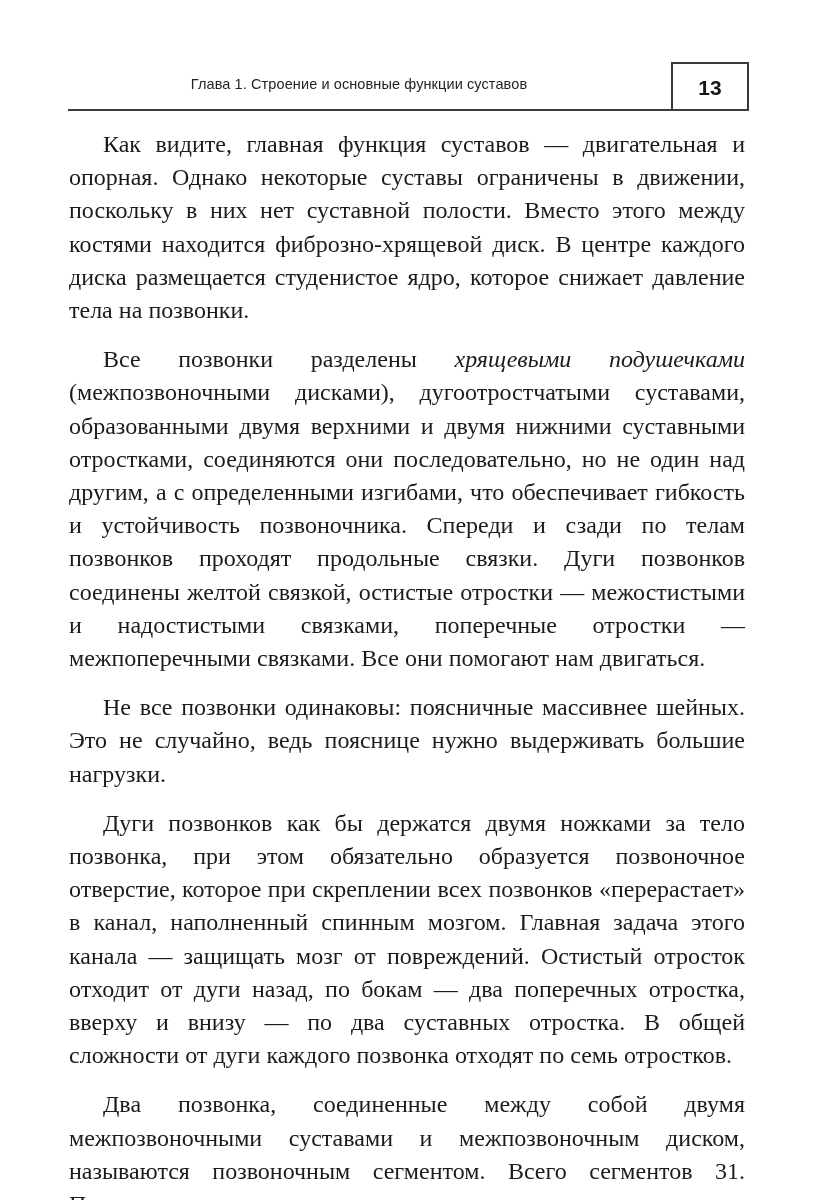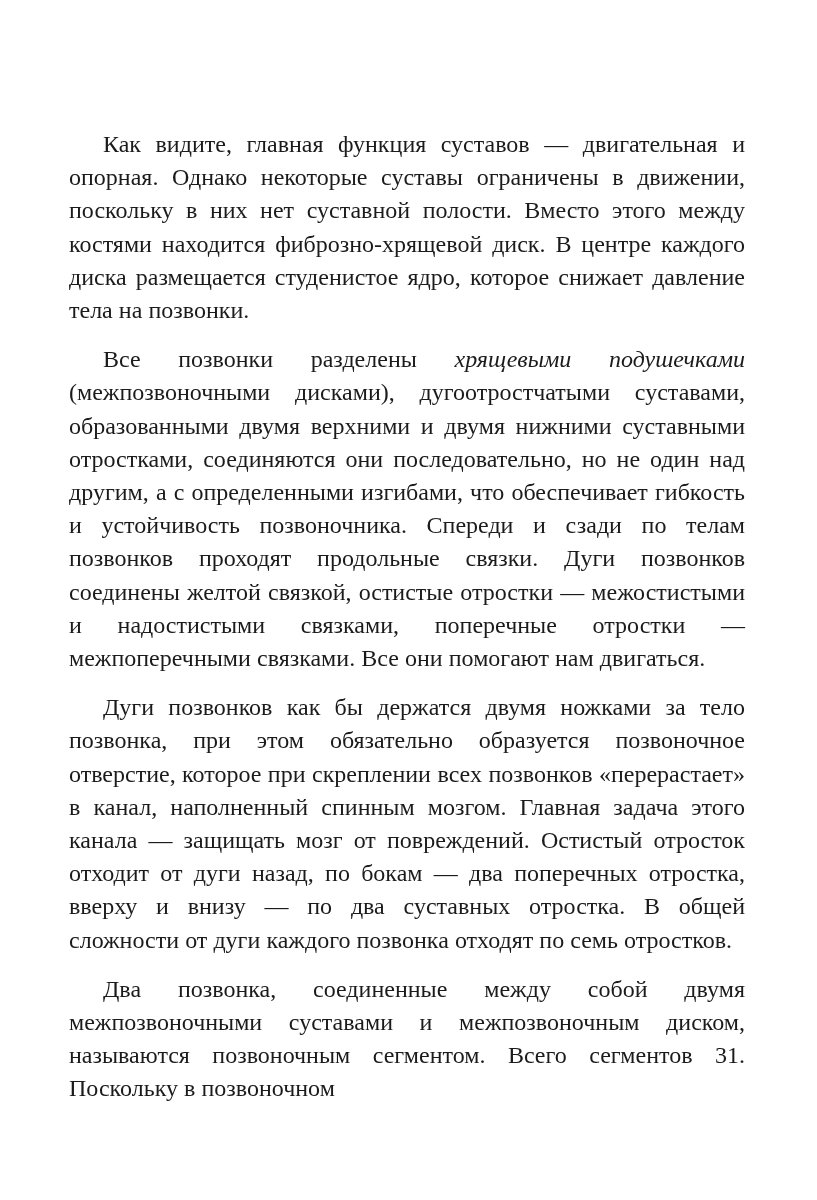--- a/index.html
+++ b/index.html
@@ -96,28 +96,36 @@
   }
   .last-line-wide {
     text-align: justify;
   }
 </style>
 </head>
 <body>
 
 <div class="page">
 
+  <div class="header">
+    <div class="chapter-title">Глава 1. Строение и основные функции суставов</div>
+    <div class="page-number-box">
+      <span class="page-number">13</span>
+    </div>
+    <div class="header-rule"></div>
+  </div>
 
   <div class="content">
 
     <p class="para">Как видите, главная функция суставов — двигательная и опорная. Однако некоторые суставы ограничены в движении, поскольку в них нет суставной полости. Вместо этого между костями находится фиброзно-хрящевой диск. В центре каждого диска размещается студенистое ядро, которое снижает давление тела на позвонки.</p>
 
     <p class="para"><span>Все позвонки разделены </span><span class="it">хрящевыми подушечками</span><span> (межпозвоночными дисками), дугоотростчатыми суставами, образованными двумя верхними и двумя нижними суставными отростками, соединяются они последовательно, но не один над другим, а с определенными изгибами, что обеспечивает гибкость и устойчивость позвоночника. Спереди и сзади по телам позвонков проходят продольные связки. Дуги позвонков соединены желтой связкой, остистые отростки — межостистыми и надостистыми связками, поперечные отростки — межпоперечными связками. Все они помогают нам двигаться.</span></p>
 
 
+    <p class="para">Не все позвонки одинаковы: поясничные массивнее шейных. Это не случайно, ведь пояснице нужно выдерживать большие нагрузки.</p>
 
     <p class="para">Дуги позвонков как бы держатся двумя ножками за тело позвонка, при этом обязательно образуется позвоночное отверстие, которое при скреплении всех позвонков «перерастает» в канал, наполненный спинным мозгом. Главная задача этого канала — защищать мозг от повреждений. Остистый отросток отходит от дуги назад, по бокам — два поперечных отростка, вверху и внизу — по два суставных отростка. В общей сложности от дуги каждого позвонка отходят по семь отростков.</p>
 
     <p class="para last-line-wide">Два позвонка, соединенные между собой двумя межпозвоночными суставами и межпозвоночным диском, называются позвоночным сегментом. Всего сегментов 31. Поскольку в позвоночном</p>
 
   </div>
 
 </div>
 
 </body></html>

